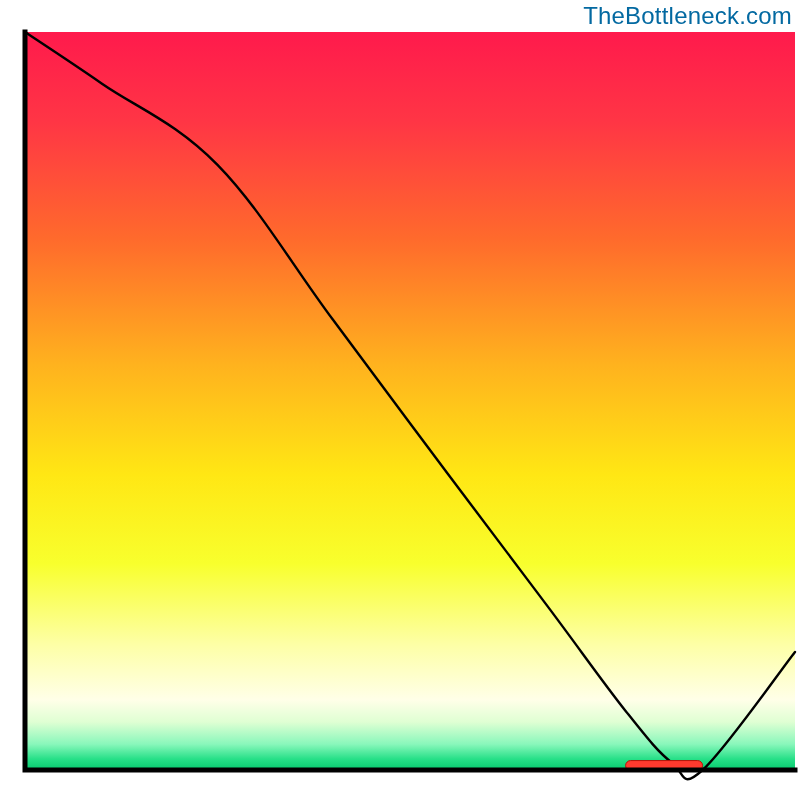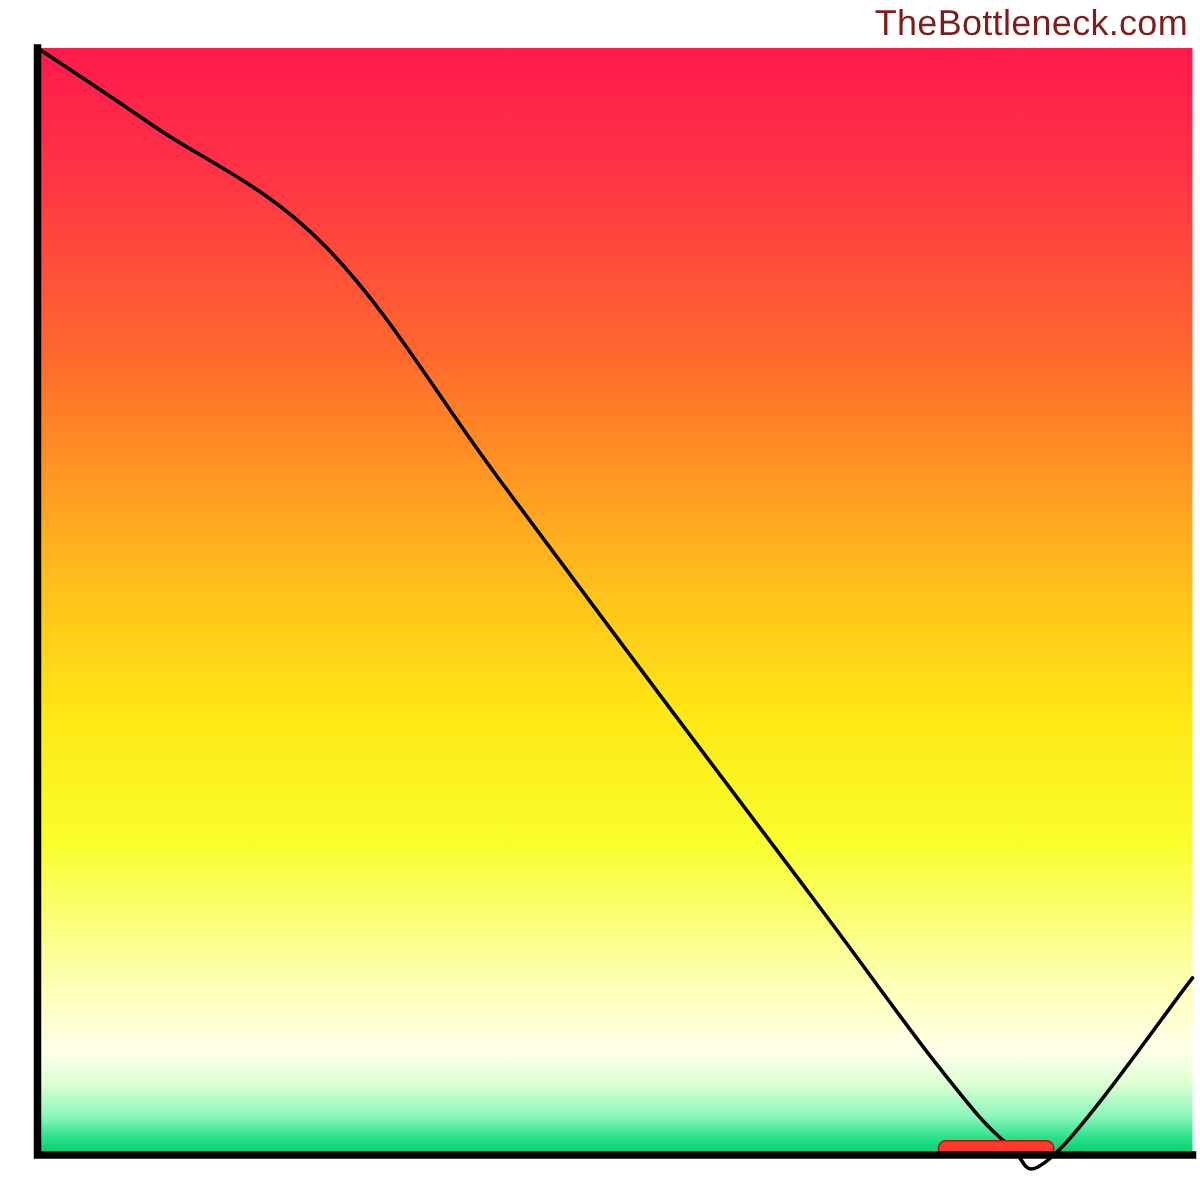--- a/index.html
+++ b/index.html
@@ -15,21 +15,21 @@
     position: relative;
     width: 800px;
     height: 800px;
   }
   #watermark {
     position: absolute;
     top: 2px;
     right: 8px;
     font-size: 24px;
     font-weight: 500;
-    color: #7f1d1d;
+    color: #0369a1;
     letter-spacing: 0.2px;
     user-select: none;
   }
   svg {
     position: absolute;
     left: 0;
     top: 0;
   }
 </style>
 </head>

